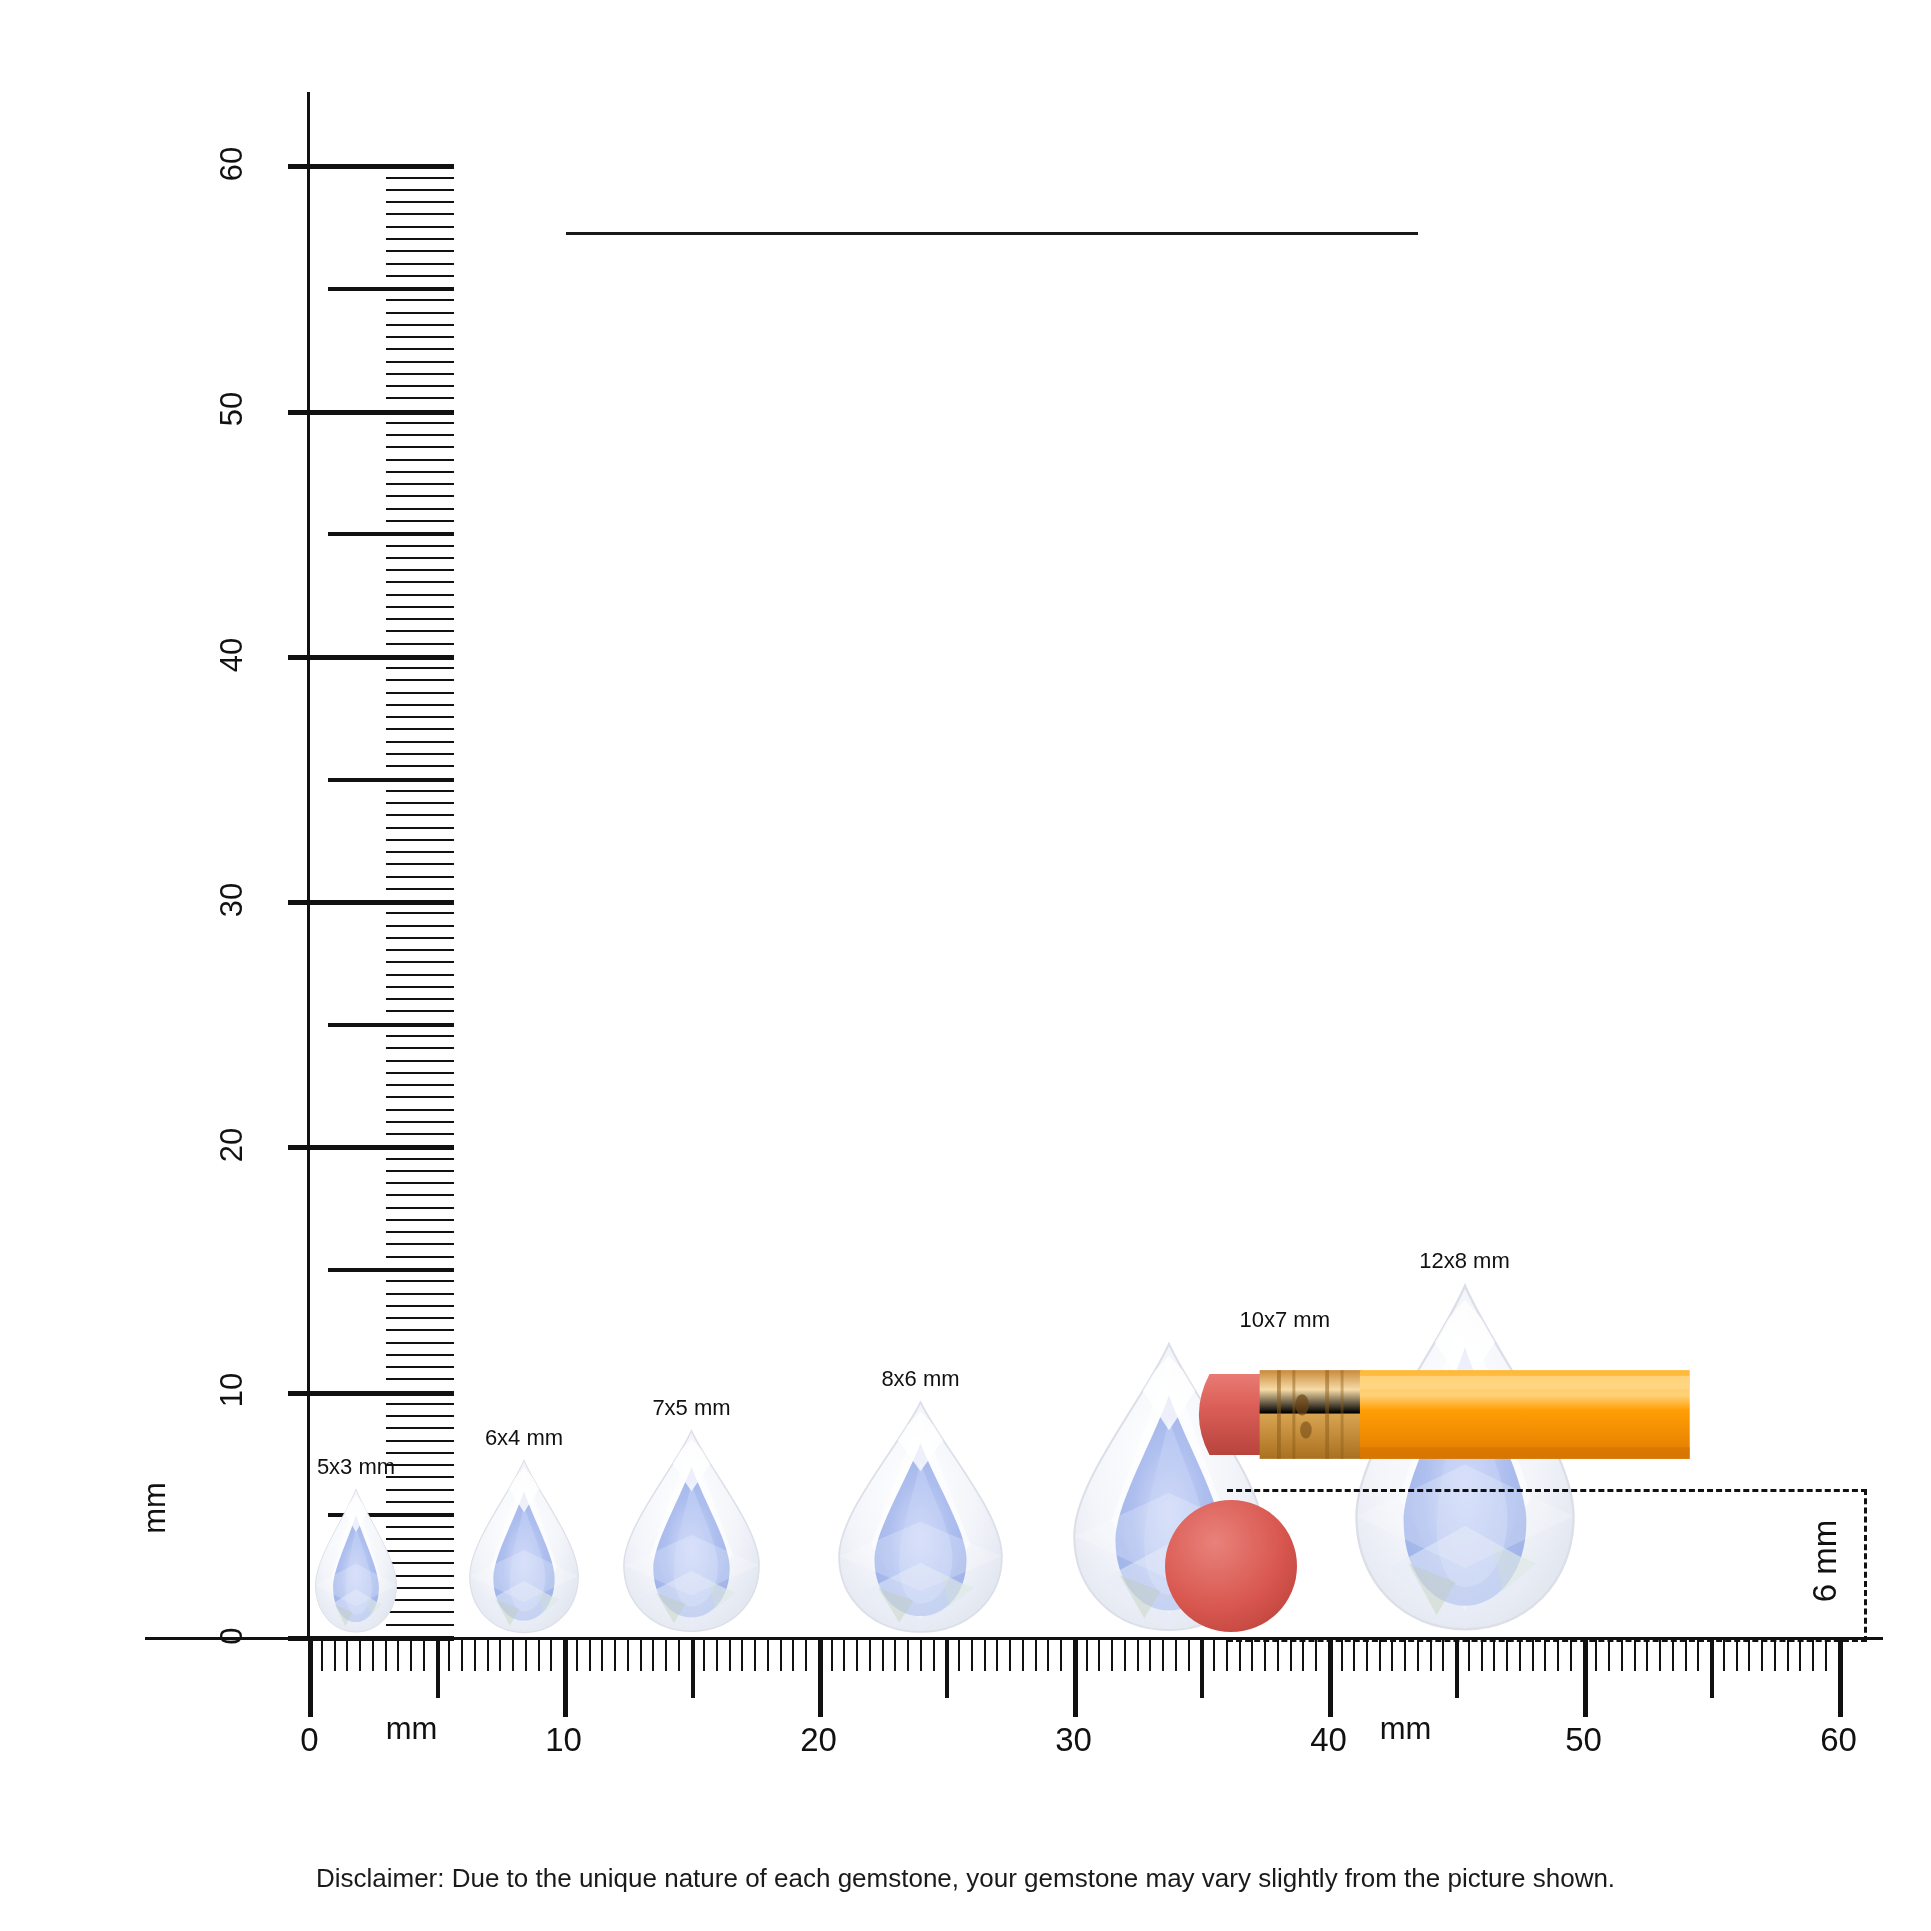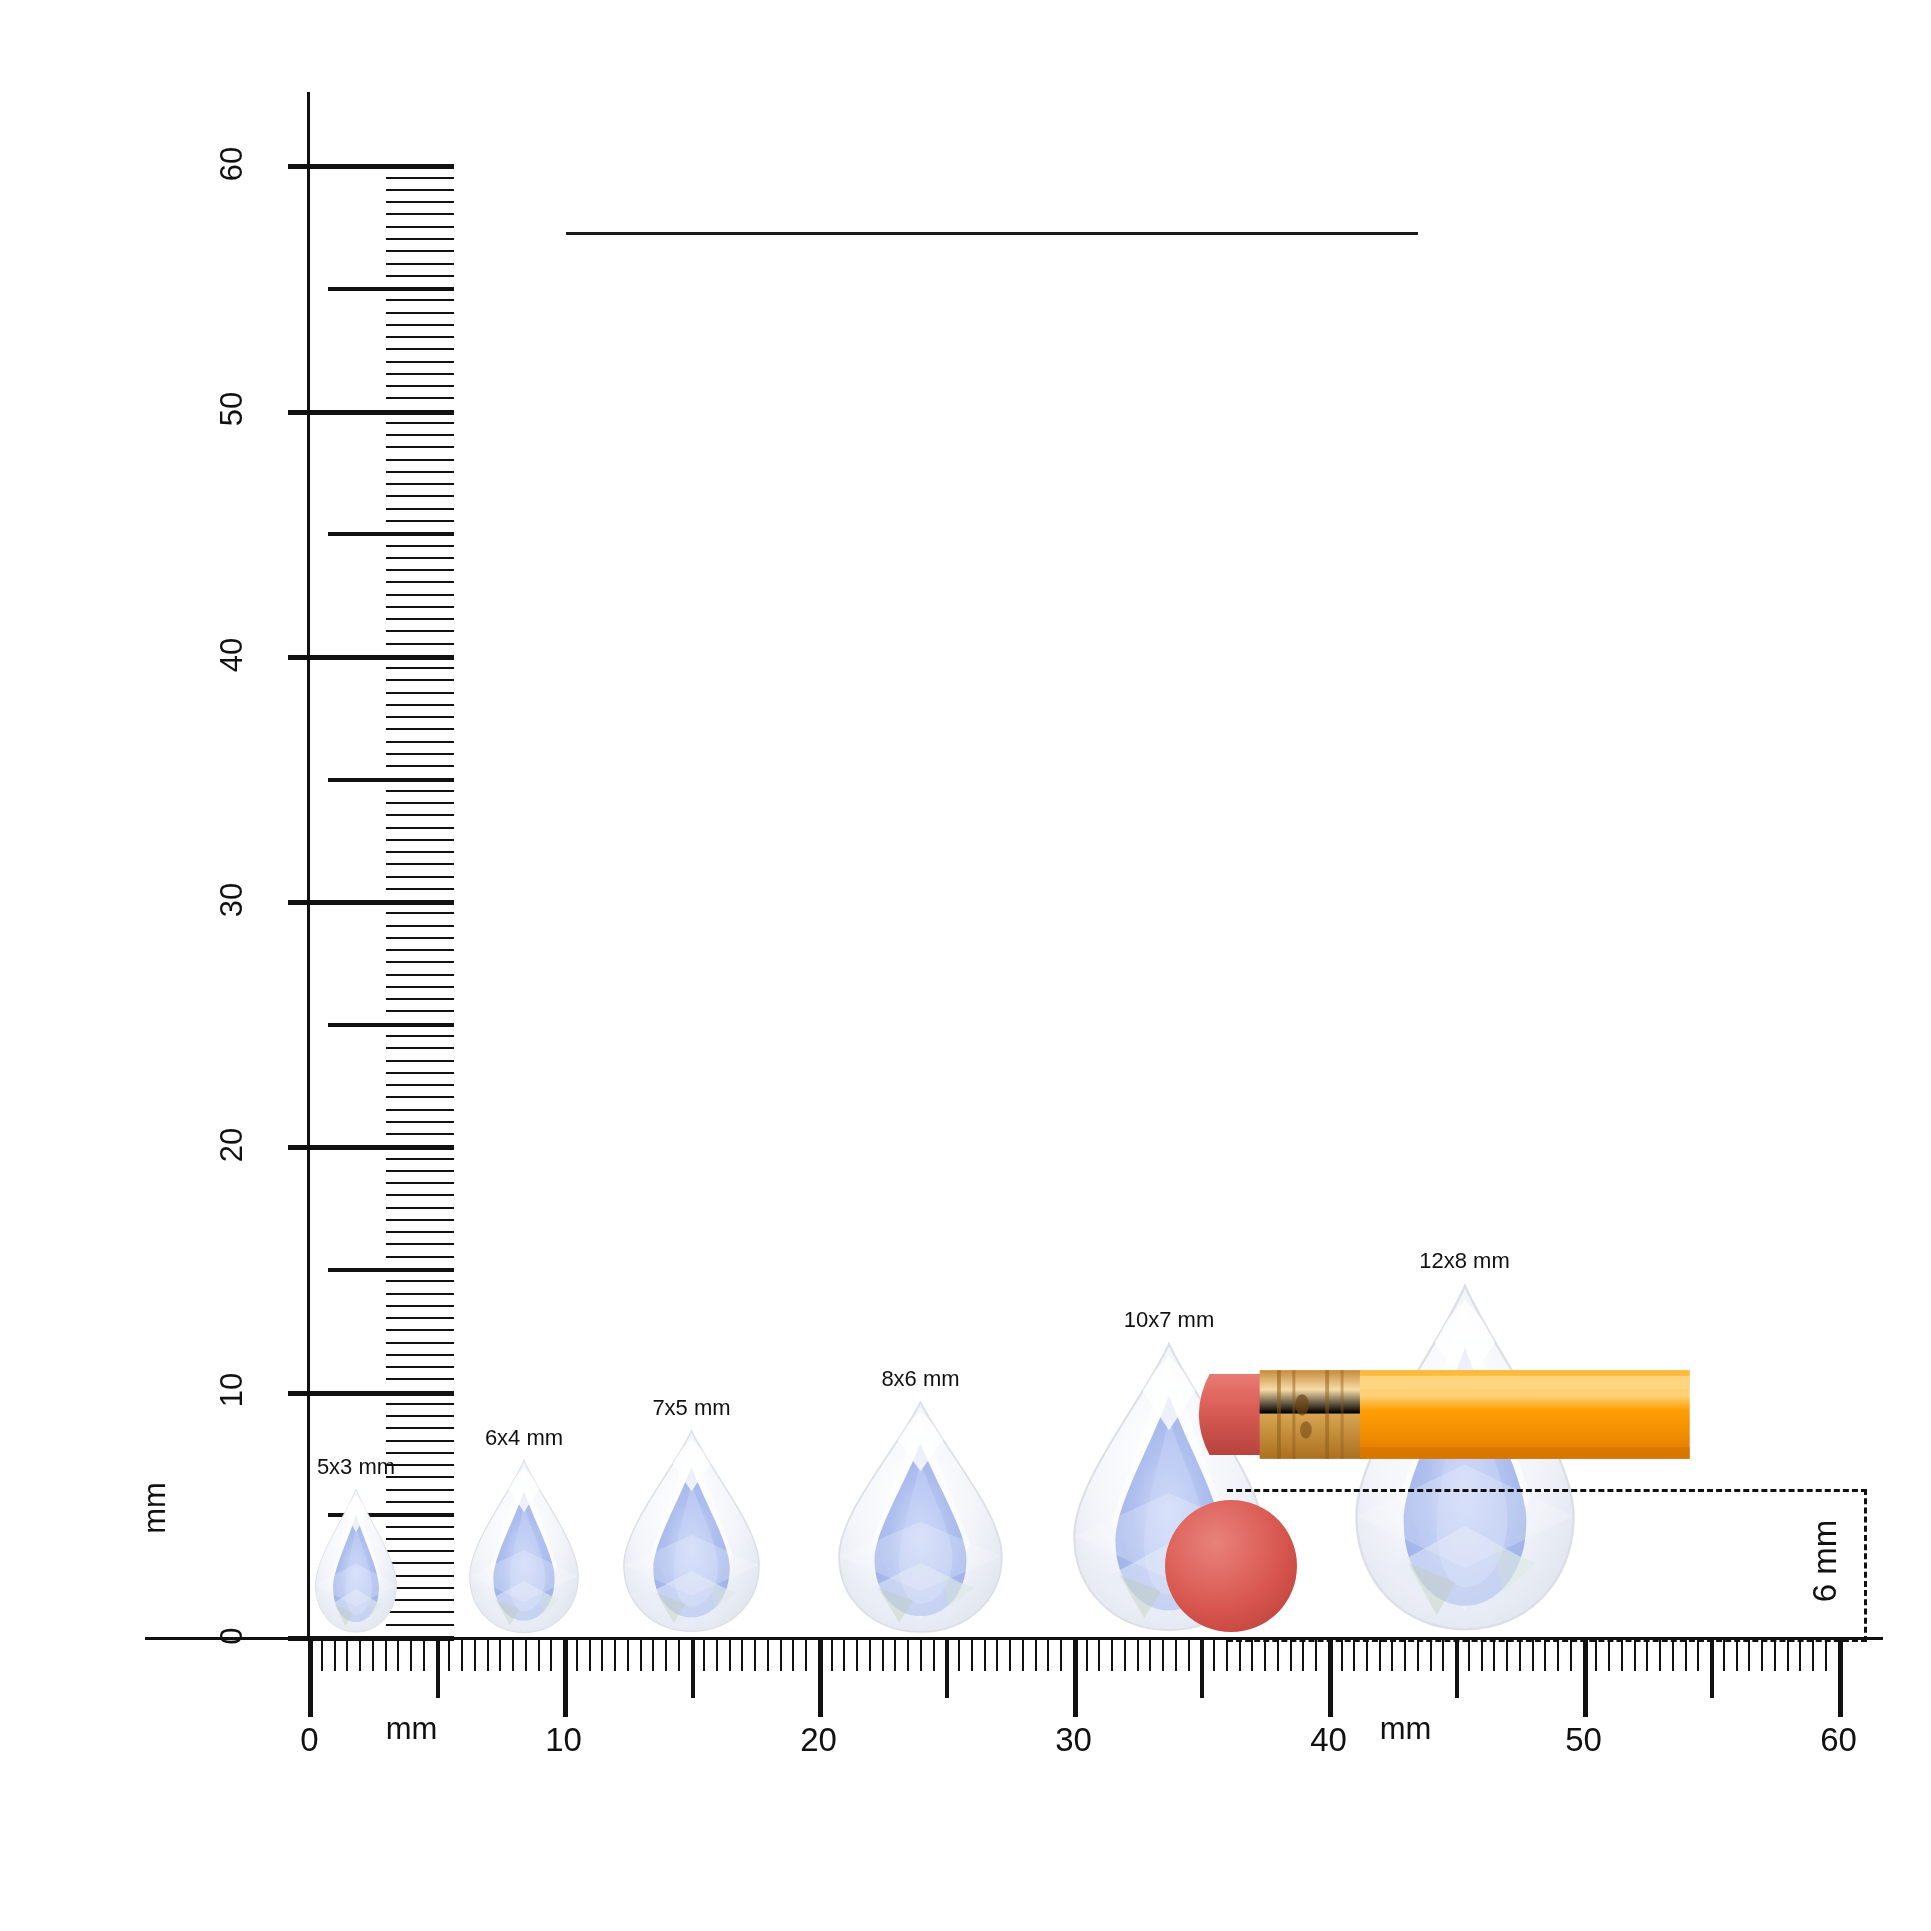--- a/index.html
+++ b/index.html
@@ -466,21 +466,21 @@
             <path d="M50,10 L78,92 L50,140 L22,92 Z" fill="#ffffff" opacity="0.55"></path>
             <path d="M50,28 C58,52 76,84 76,102 C76,124 64,138 50,138 C36,138 24,124 24,102 C24,84 42,52 50,28 Z" fill="url(#innerg4)" opacity="0.9"></path>
             <path d="M50,40 C56,60 68,86 68,100 C68,118 60,130 50,130 C43,130 38,120 38,104 C38,86 46,60 50,40 Z" fill="#c4d2f8" opacity="0.55"></path>
             <path d="M4,100 L50,78 L96,100 L50,122 Z" fill="#ffffff" opacity="0.22"></path>
             <path d="M18,122 L50,104 L82,122 L50,148 Z" fill="#e8eef9" opacity="0.5"></path>
             <path d="M26,120 L46,128 L38,142 Z" fill="#b9c8a8" opacity="0.35"></path>
             <path d="M62,112 L80,120 L66,132 Z" fill="#cfe0c9" opacity="0.3"></path>
             <path d="M36,24 L50,8 L64,24 L50,46 Z" fill="#ffffff" opacity="0.8"></path>
           </g>
         </svg>
-        <div class="gem-label" style="left: -58px; width: 322px; top: -33px;">10x7 mm</div>
+        <div class="gem-label" style="left: -58px; width: 322px; top: -33px; text-align: right;">10x7 mm</div>
       </div>
       <div class="gem-wrap" style="left: 1347px; top: 1281px; width: 236px; height: 353px;">
         <svg width="236" height="353" viewBox="0 0 100 150" preserveAspectRatio="none" class="gem-svg">
           <defs>
             <radialGradient id="bodyg5" cx="45%" cy="40%" r="70%">
               <stop offset="0%" stop-color="#ffffff"></stop>
               <stop offset="55%" stop-color="#f3f5fa"></stop>
               <stop offset="100%" stop-color="#dfe4ee"></stop>
             </radialGradient>
             <radialGradient id="innerg5" cx="50%" cy="55%" r="62%">
@@ -681,16 +681,17 @@
         <div class="hlabel" style="left: 635px;">20</div>
         <div class="hlabel" style="left: 890px;">30</div>
         <div class="hlabel" style="left: 1145px;">40</div>
         <div class="hlabel" style="left: 1400px;">50</div>
         <div class="hlabel" style="left: 1655px;">60</div>
       </div>
     <div class="h-unit" id="h-unit-left" style="left: 223px;">mm</div>
     <div class="h-unit" id="h-unit-right" style="left: 1217px;">mm</div>
   </div>
 
+  <div id="disclaimer">Disclaimer: Due to the unique nature of each gemstone, your gemstone may vary slightly from the picture shown.</div>
 
 <div style="position: absolute; width: 132px; height: 132px; left: 1165px; top: 1500px; border-radius: 50%; background: radial-gradient(circle at 38% 32%, rgb(232, 130, 123) 0%, rgb(216, 87, 79) 55%, rgb(178, 59, 54) 100%);"></div>
   </div>
 
 
 </body></html>

